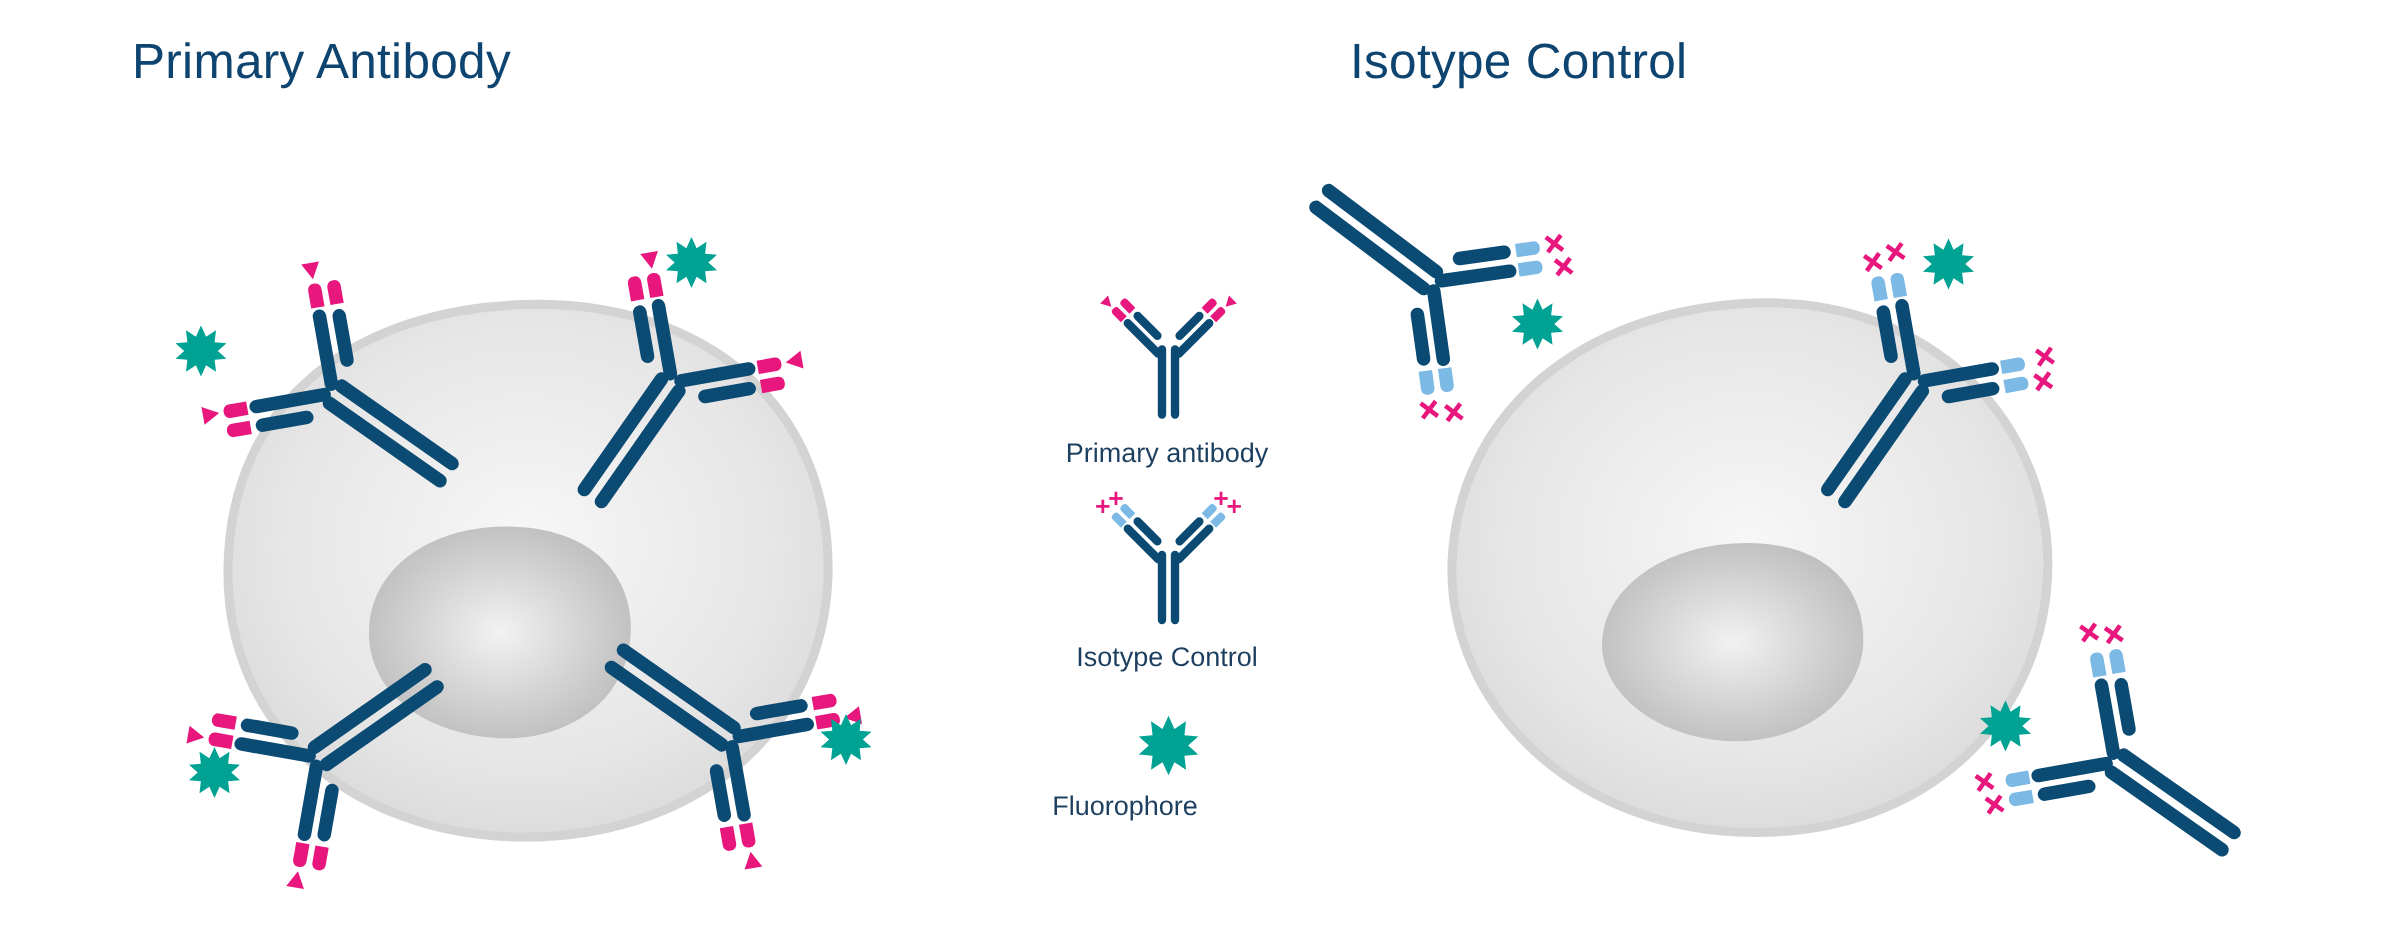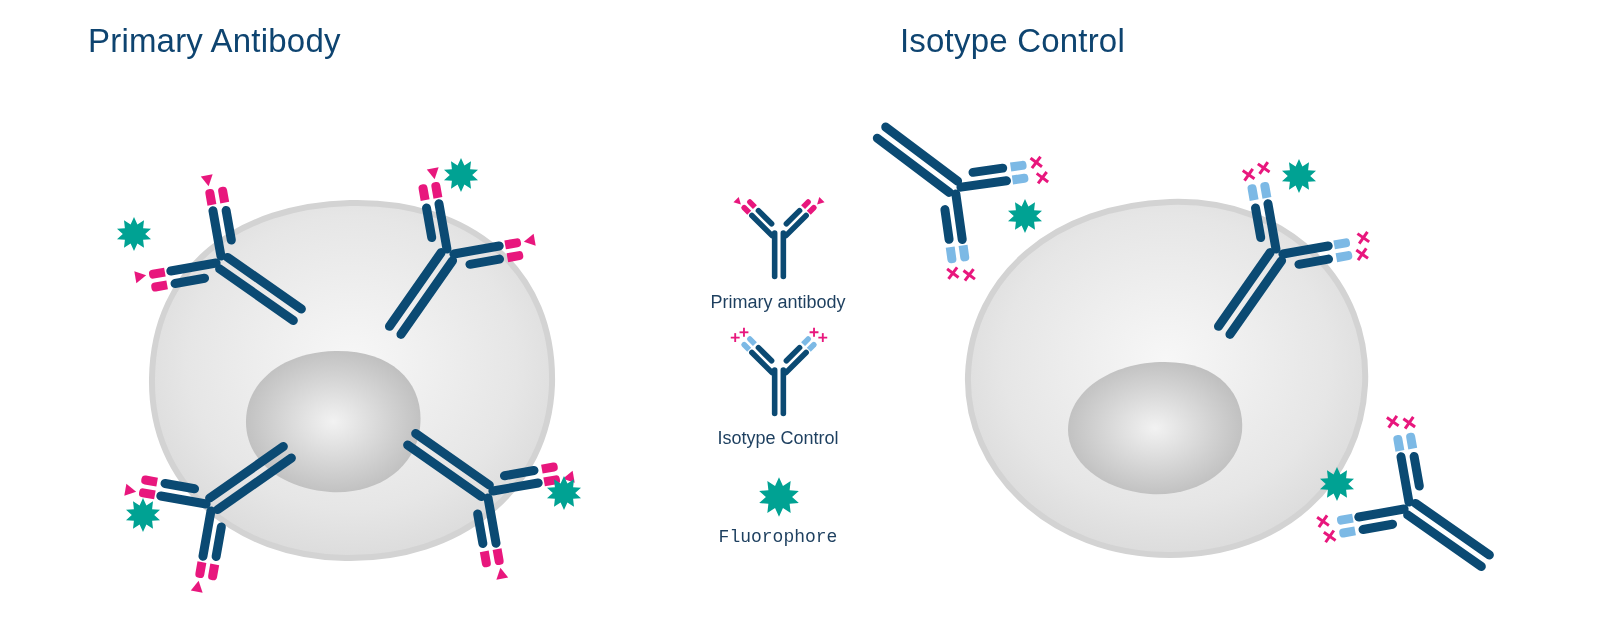--- a/index.html
+++ b/index.html
@@ -3,21 +3,21 @@
 <meta charset="utf-8">
 <style>
   html, body { margin: 0; padding: 0; background: #ffffff; }
   body { width: 1600px; height: 619px; position: relative; overflow: hidden; font-family: "Liberation Sans", "DejaVu Sans", sans-serif; }
   .title { position: absolute; top: 22px; font-size: 33px; color: #0e4470; font-weight: 400; letter-spacing: 0.2px; margin: 0; }
   #title-left { left: 88px; }
   #title-right { left: 900px; }
   .legend-label { position: absolute; font-size: 18px; color: #1d3f5f; text-align: center; width: 220px; }
   #legend-primary-label { left: 668px; top: 292px; }
   #legend-isotype-label { left: 668px; top: 428px; }
-  #legend-fluor-label { left: 668px; top: 527px; font-family: Liberation Mono, monospace; }
+  #legend-fluor-label { left: 640px; top: 527px; }
   svg#scene { position: absolute; left: 0; top: 0; }
 </style>
 </head>
 <body>
 
 <h1 class="title" id="title-left">Primary Antibody</h1>
 <h1 class="title" id="title-right">Isotype Control</h1>
 
 <svg id="scene" width="1600" height="619" viewBox="0 0 1600 619" xmlns="http://www.w3.org/2000/svg">
   <defs>

